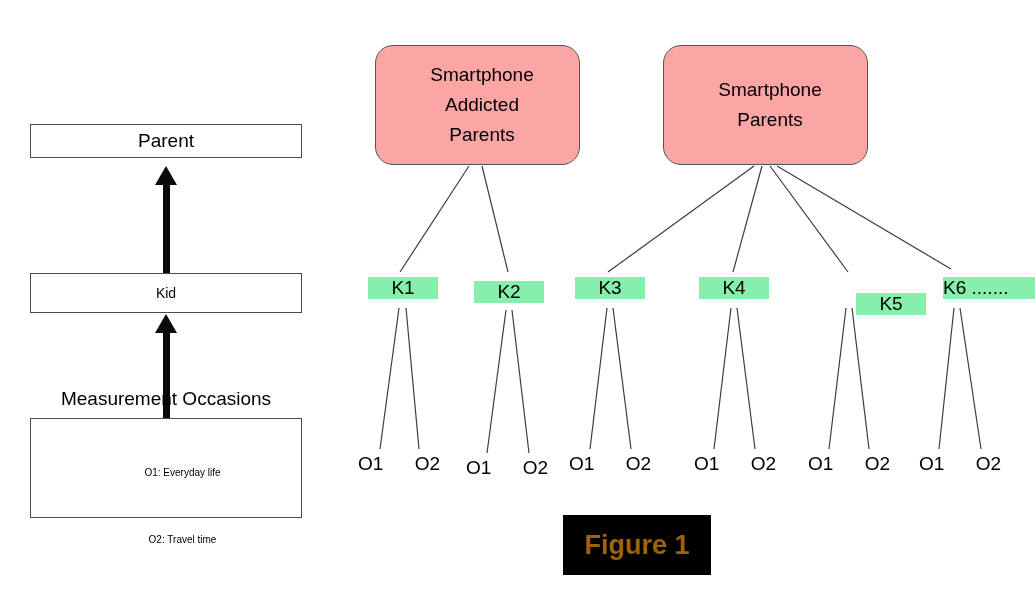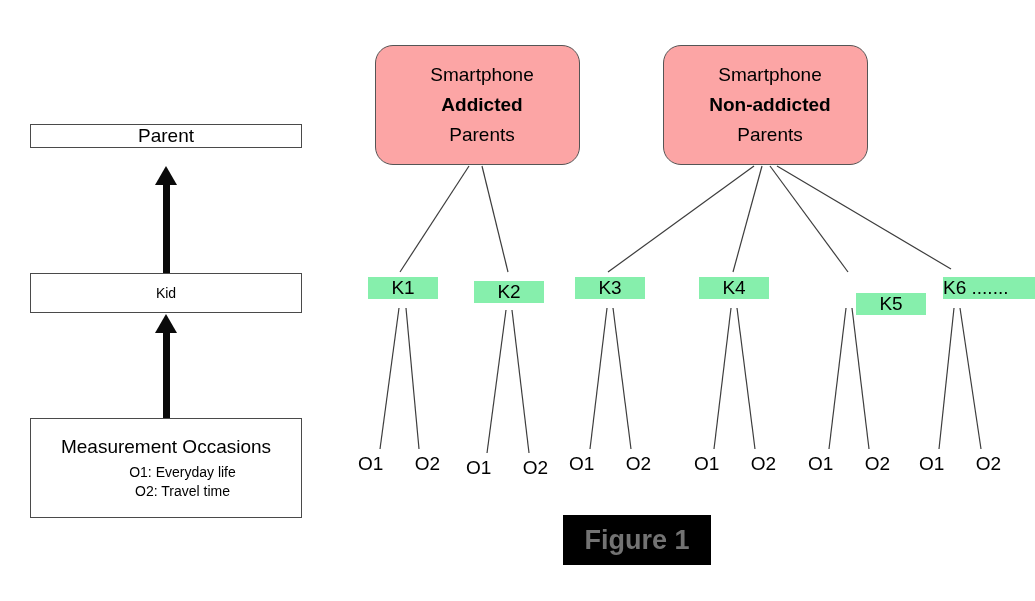--- a/index.html
+++ b/index.html
@@ -20,25 +20,25 @@
     left: 30px;
     width: 272px;
     border: 1px solid #4a4a4a;
     background: #fff;
     display: flex;
     flex-direction: column;
     align-items: center;
     justify-content: center;
     text-align: center;
   }
-  .parent-box { top: 124px; height: 24px; font-size: 19px; }
+  .parent-box { top: 124px; height: 34px; font-size: 19px; }
   .kid-box    { top: 273px; height: 40px; font-size: 14px; }
-  .measurement-box { top: 418px; height: 100px; }
+  .measurement-box { top: 418px; height: 100px; gap: 48px; }
   .m-title { font-size: 19px; margin-bottom: 5px; }
-  .m-sub   { font-size: 14px; line-height: 19px; margin-left: 33px; }
+  .m-sub   { font-size: 10px; line-height: 19px; margin-left: 33px; }
 
   .arrow {
     position: absolute;
     left: 155px;
     width: 22px;
     display: flex;
     flex-direction: column;
     align-items: center;
   }
   .arrow-head {
@@ -62,21 +62,21 @@
     background: #fca5a5;
     display: flex;
     flex-direction: column;
     align-items: center;
     justify-content: center;
     font-size: 19px;
     line-height: 30px;
     text-align: center;
     padding-left: 9px;
   }
-  .gbox .bold { font-weight: bold; }
+  .gbox .bold { font-weight: normal; }
   .addicted-box    { left: 375px; }
   .nonaddicted-box { left: 663px; }
 
   
   .lines { position: absolute; left: 0; top: 0; pointer-events: none; }
   .lines line { stroke: #3d3d3d; stroke-width: 1.2; }
 
   
   .kid-label {
     position: absolute;
@@ -96,23 +96,23 @@
     justify-content: space-between;
     font-size: 19px;
   }
 
   
   .figure-caption {
     position: absolute;
     left: 563px;
     top: 515px;
     width: 148px;
-    height: 50px;
+    height: 60px;
     background: #000;
-    color: #737373;
+    color: #a16207;
     font-size: 27px;
     font-weight: bold;
     display: flex;
     align-items: center;
     justify-content: center;
   }
 </style>
 </head>
 <body>
 
@@ -172,21 +172,20 @@
   </div>
 
   <div class="gbox addicted-box">
     <div>Smartphone</div>
     <div class="bold">Addicted</div>
     <div>Parents</div>
   </div>
 
   <div class="gbox nonaddicted-box">
     <div>Smartphone</div>
-    <div class="bold">Non-addicted</div>
     <div>Parents</div>
   </div>
 
   <div class="kid-label" style="left:368px;">K1</div>
   <div class="kid-label" style="left:474px; top:281px;">K2</div>
   <div class="kid-label" style="left:575px;">K3</div>
   <div class="kid-label" style="left:699px;">K4</div>
   <div class="kid-label" style="left:856px;margin-top:16px;">K5</div>
   <div class="kid-label kid-label-wide" style="left:943px;">K6 .......</div>
 

